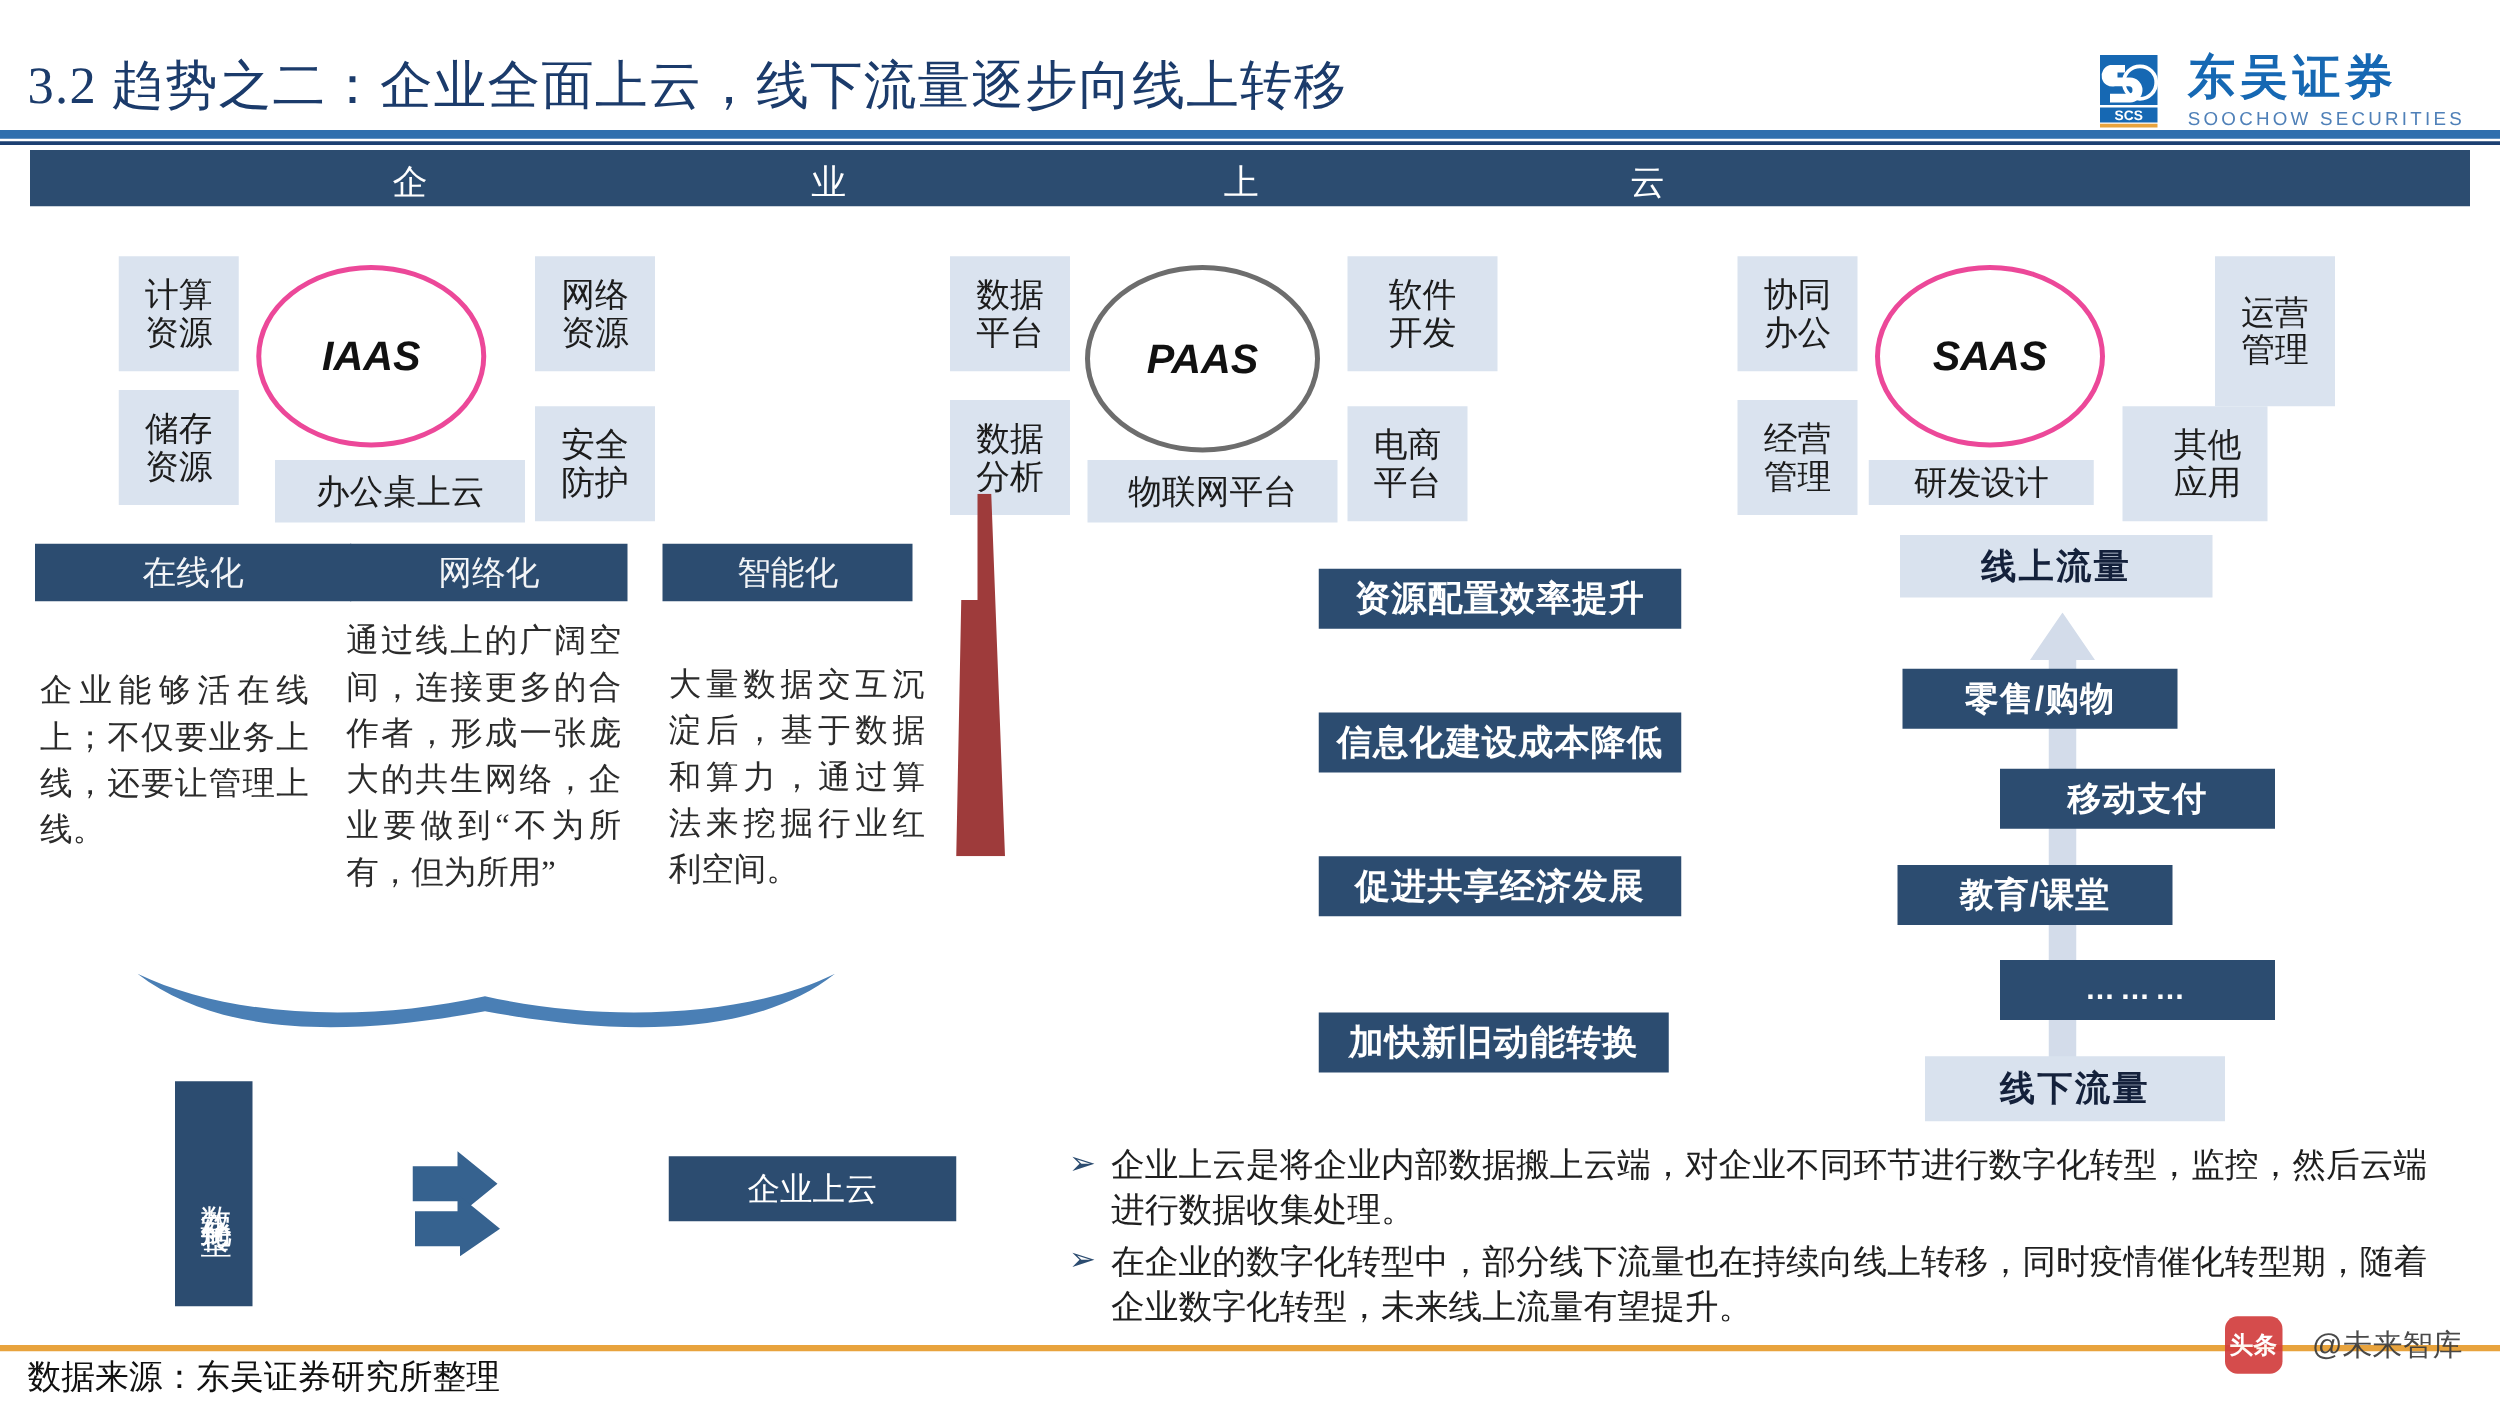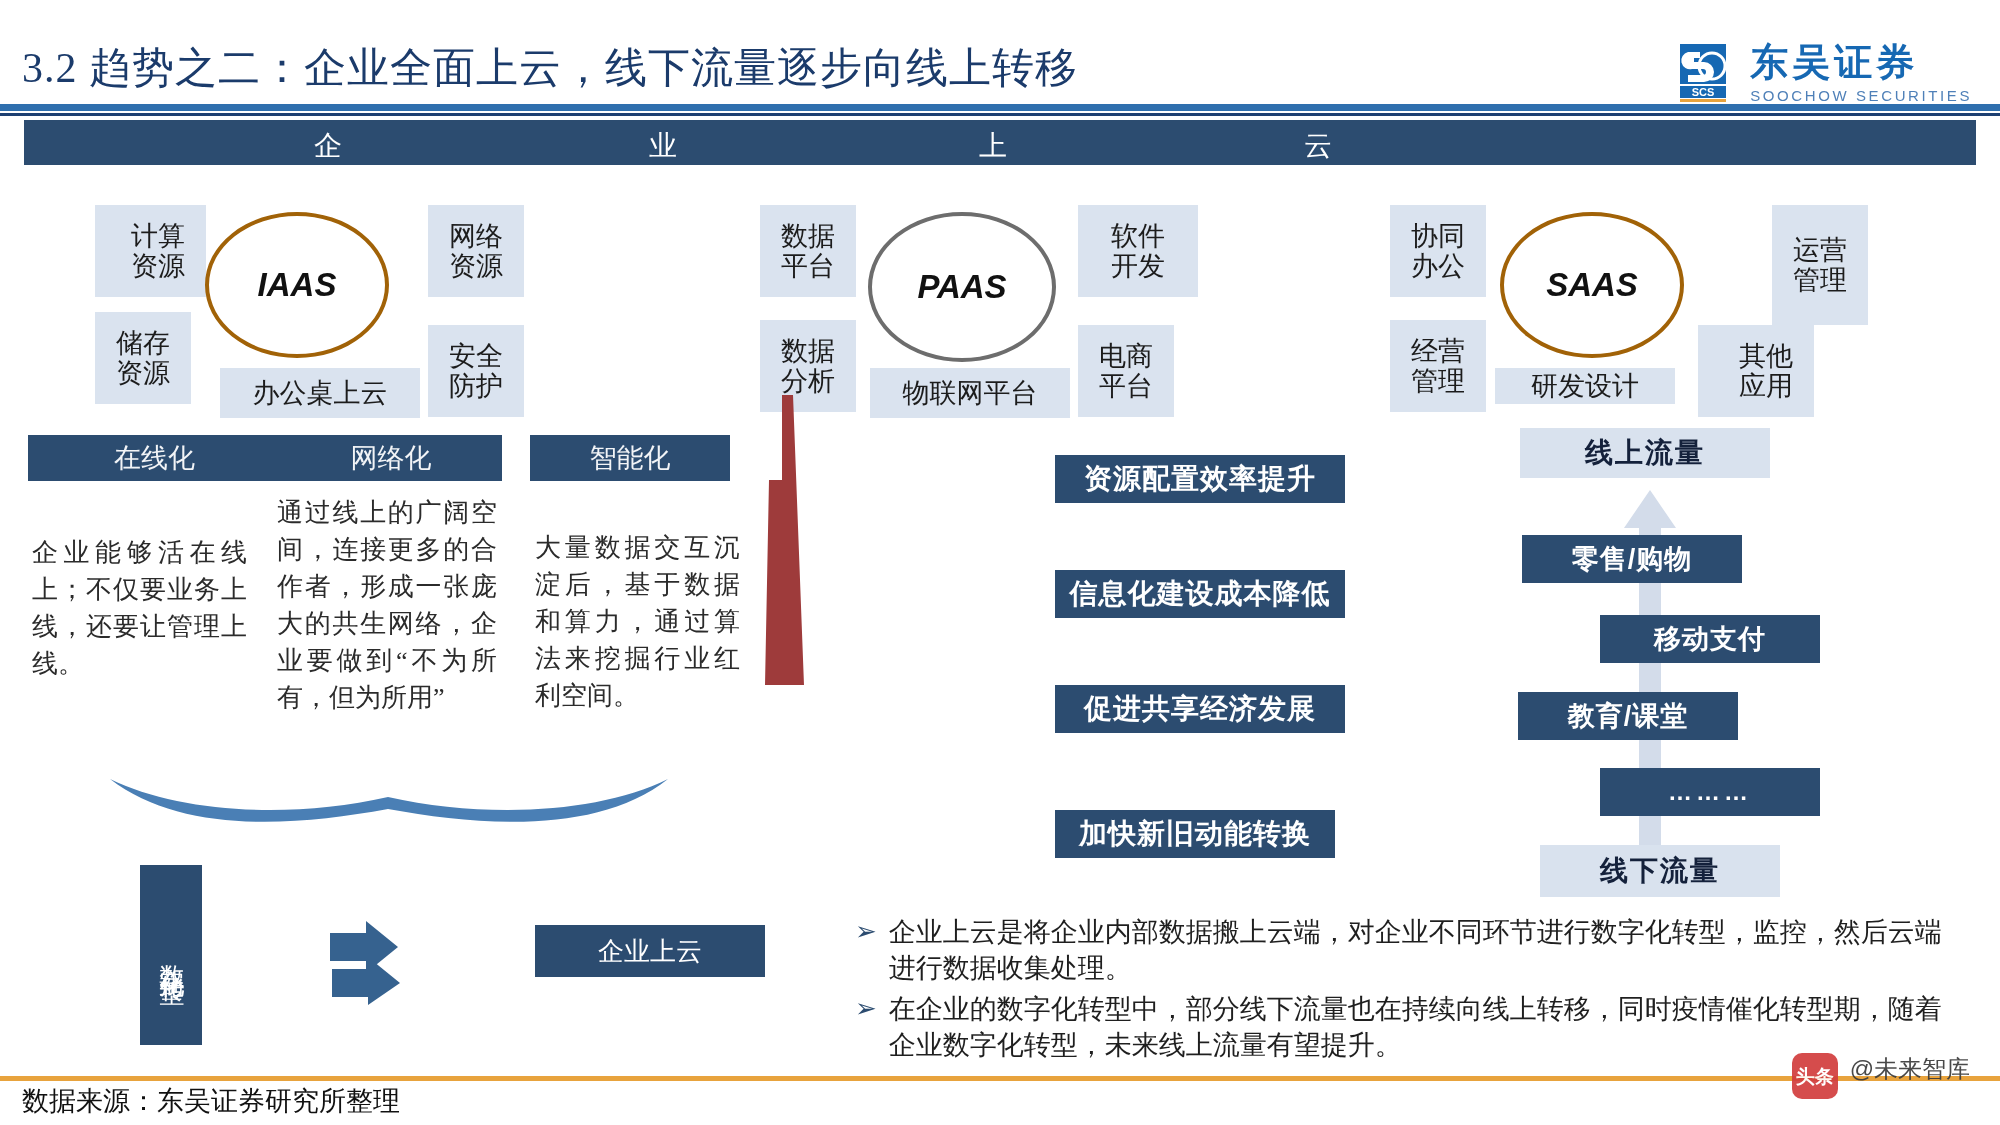--- a/index.html
+++ b/index.html
@@ -72,21 +72,21 @@
 
   
   .ell{
     border-radius:50%;
     display:flex;align-items:center;justify-content:center;
     font-family:"Liberation Sans","DejaVu Sans",sans-serif;
     font-weight:bold;font-style:italic;
     font-size:33px;color:#111;
     background:transparent;
   }
-  .ell.blue{border:4px solid #a16207;}
+  .ell.blue{border:4px solid #ec4899;}
   .ell.grey{border:4px solid #6d6d6d;}
 
   
   .stage{
     background:#2c4c70;color:#f2f4f7;
     display:flex;align-items:center;justify-content:center;
     font-size:27px;
     font-family:"Liberation Serif","DejaVu Serif",serif;
   }
 
@@ -149,21 +149,21 @@
     font-family:"Liberation Serif","DejaVu Serif",serif;
   }
 
   
   #footLine{left:0;top:1076px;width:2000px;height:5px;background:#e8a33d;}
   #source{
     left:22px;top:1083px;font-size:27px;color:#111;
     font-family:"Liberation Serif","DejaVu Serif",serif;
   }
   #wm{
-    right:30px;bottom:26px;display:flex;align-items:flex-start;gap:12px;
+    right:30px;bottom:26px;display:flex;align-items:center;gap:24px;
     opacity:.92;
   }
   #wm .tt{
     width:46px;height:46px;border-radius:10px;background:#d23d3d;
     color:#fff;font-size:19px;font-weight:bold;
     display:flex;align-items:center;justify-content:center;
     font-family:"Liberation Sans","DejaVu Sans",sans-serif;
     line-height:1;
   }
   #wm .wt{
@@ -196,21 +196,21 @@
 <div class="abs" id="rule-thick"></div>
 <div class="abs" id="rule-thin"></div>
 
 <div class="abs" id="banner">
   <span class="b1">企</span>
   <span class="b2">业</span>
   <span class="b3">上</span>
   <span class="b4">云</span>
 </div>
 
-<div class="abs chip two" style="left:95px;top:205px;width:96px;height:92px;padding-left:15px;">
+<div class="abs chip two" style="left:95px;top:205px;width:96px;height:92px;">
   <span style="white-space:pre-line;">计算
 资源</span>
 </div>
 <div class="abs chip two" style="left:95px;top:312px;width:96px;height:92px;">
   <span style="white-space:pre-line;">储存
 资源</span>
 </div>
 <div class="abs ell blue" style="left:205px;top:212px;width:176px;height:138px;">
   <span>IAAS</span>
 </div>

